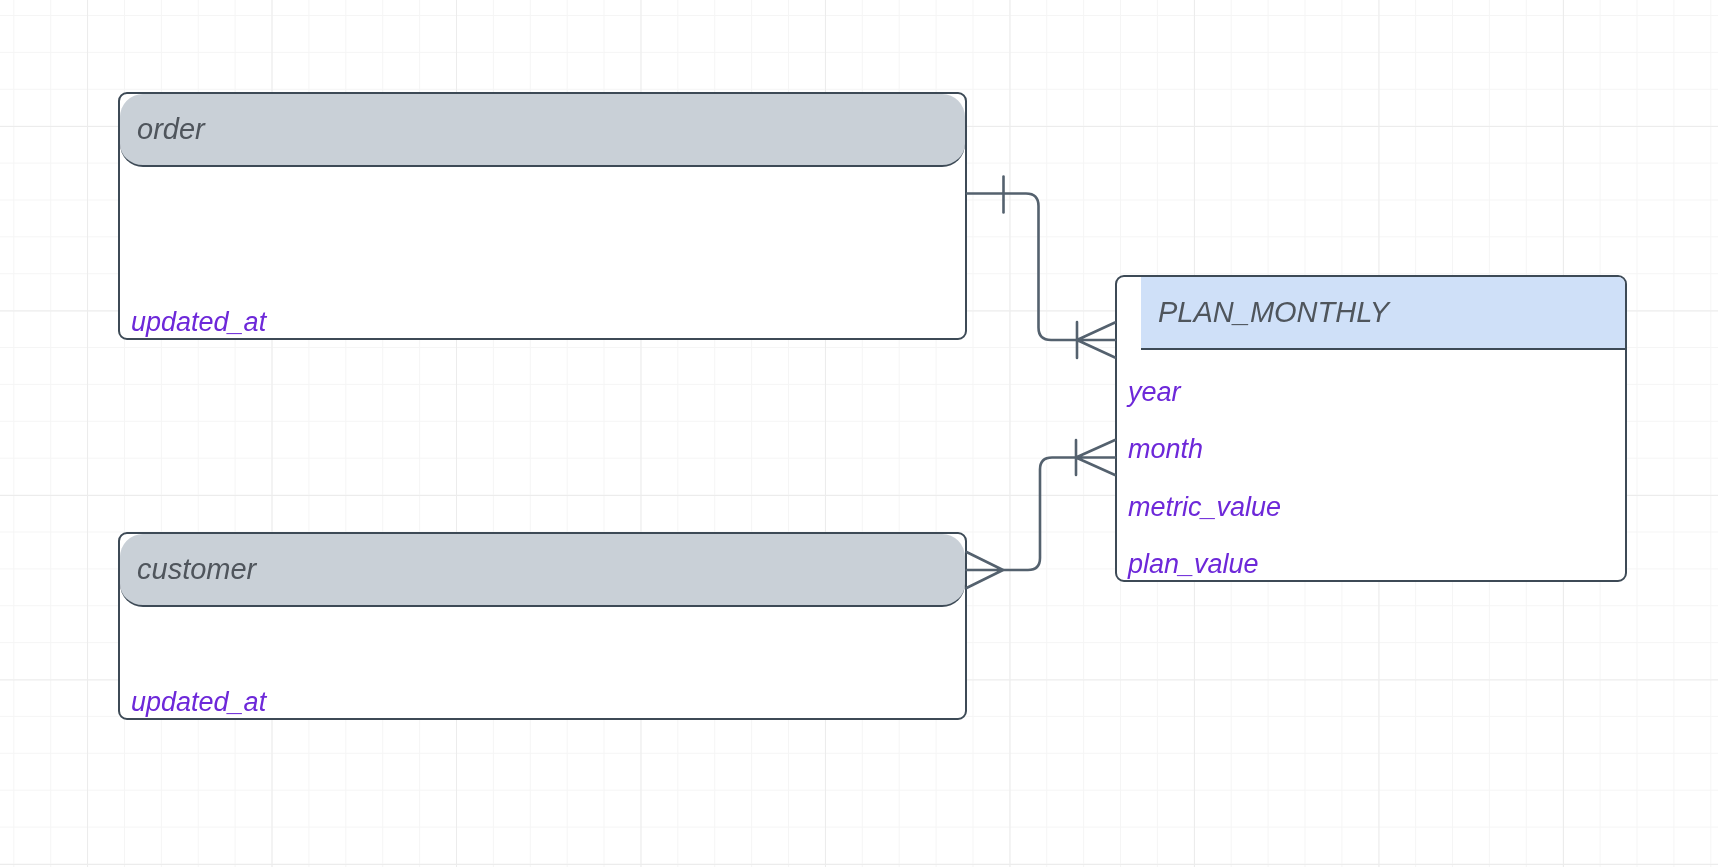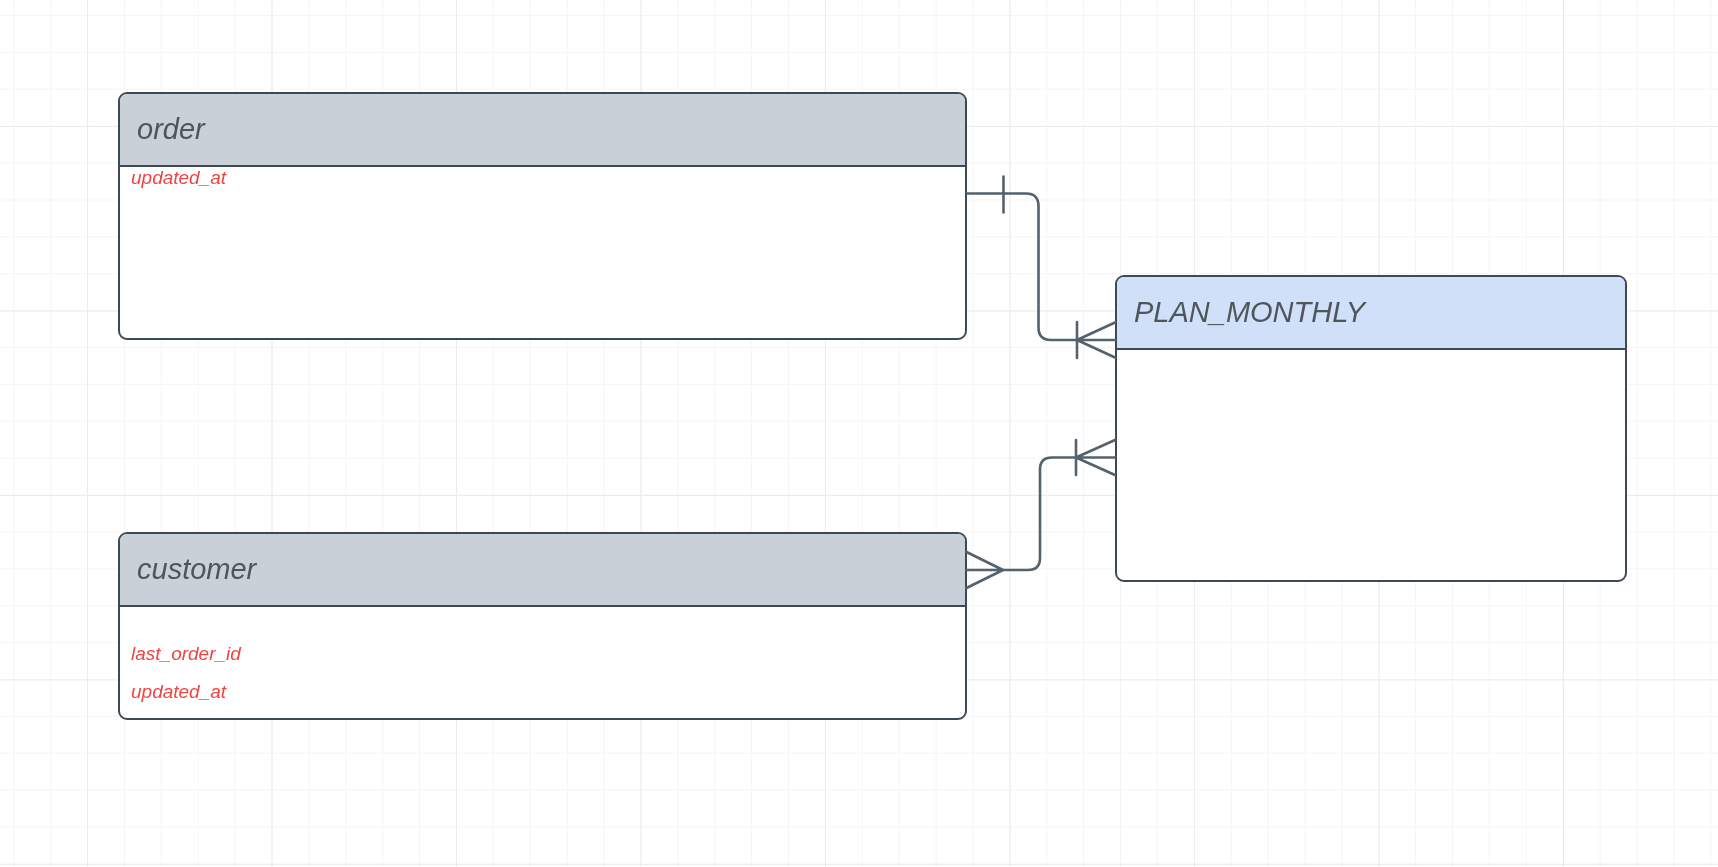--- a/index.html
+++ b/index.html
@@ -33,30 +33,30 @@
     flex: none;
     height: 71px;
     border-bottom: 2.6px solid #3d4a56;
     display: flex;
     align-items: center;
     padding-left: 17px;
     font-size: 29px;
     color: #4f555c;
     white-space: nowrap;
   }
-  .header-gray { background: #c9d0d7; }
-  .header-blue { background: #cfe0f8; }
+  .header-gray { background: #c9d0d7; border-radius: 23px; }
+  .header-blue { background: #cfe0f8; margin-left: 24px; }
   .entity-rows { flex: 1; display: flex; flex-direction: column; }
   .entity-row {
     flex: 1;
     display: flex;
-    align-items: flex-start;
+    align-items: flex-end;
     padding-left: 11px;
-    font-size: 19px;
-    color: #ef4444;
+    font-size: 27px;
+    color: #6d28d9;
     white-space: nowrap;
   }
   #entity-order    { left: 118px; top:  92px; width: 849px; height: 248px; }
   #entity-customer { left: 118px; top: 532px; width: 849px; height: 188px; gap: 36px; }
   #entity-plan     { left: 1115px; top: 275px; width: 512px; height: 307px; }
   svg.edges {
     position: absolute;
     left: 0; top: 0;
     width: 1718px; height: 867px;
     pointer-events: none;
@@ -84,31 +84,42 @@
       </div>
     </div>
   </div>
 
   <div class="entity" id="entity-customer">
     <div class="entity-header header-gray">
       <span>customer</span>
     </div>
     <div class="entity-rows">
       <div class="entity-row">
-        <span>last_order_id</span>
-      </div>
-      <div class="entity-row">
         <span>updated_at</span>
       </div>
     </div>
   </div>
 
   <div class="entity" id="entity-plan">
     <div class="entity-header header-blue">
       <span>PLAN_MONTHLY</span>
+    </div>
+    <div class="entity-rows">
+      <div class="entity-row">
+        <span>year</span>
+      </div>
+      <div class="entity-row">
+        <span>month</span>
+      </div>
+      <div class="entity-row">
+        <span>metric_value</span>
+      </div>
+      <div class="entity-row">
+        <span>plan_value</span>
+      </div>
     </div>
   </div>
 
   <svg class="edges" viewBox="0 0 1718 867">
 
     <g>
       <path d="M 967 193.5 H 1026 Q 1038.5 193.5 1038.5 206 V 327.5 Q 1038.5 340 1051 340 H 1077"></path>
       <path d="M 1003.5 176.5 V 212.5"></path>
       <path d="M 1077 322 V 358 M 1077 340 L 1115 322.5 M 1077 340 L 1115 357.5 M 1077 340 H 1115"></path>
     </g>

